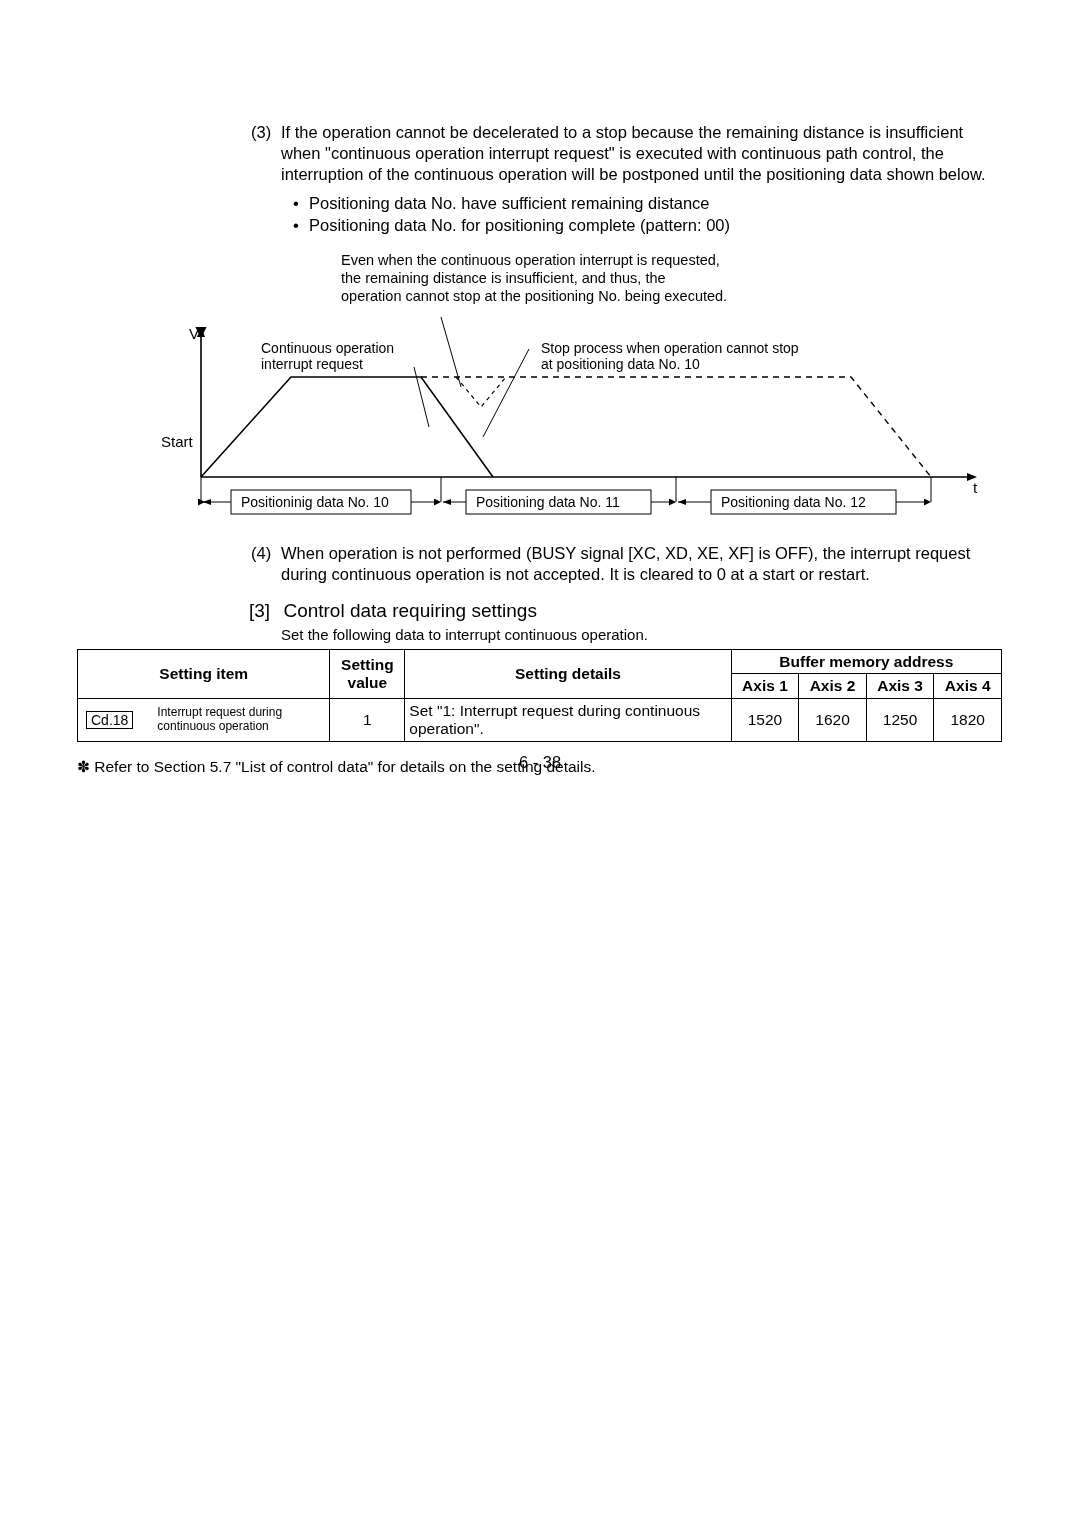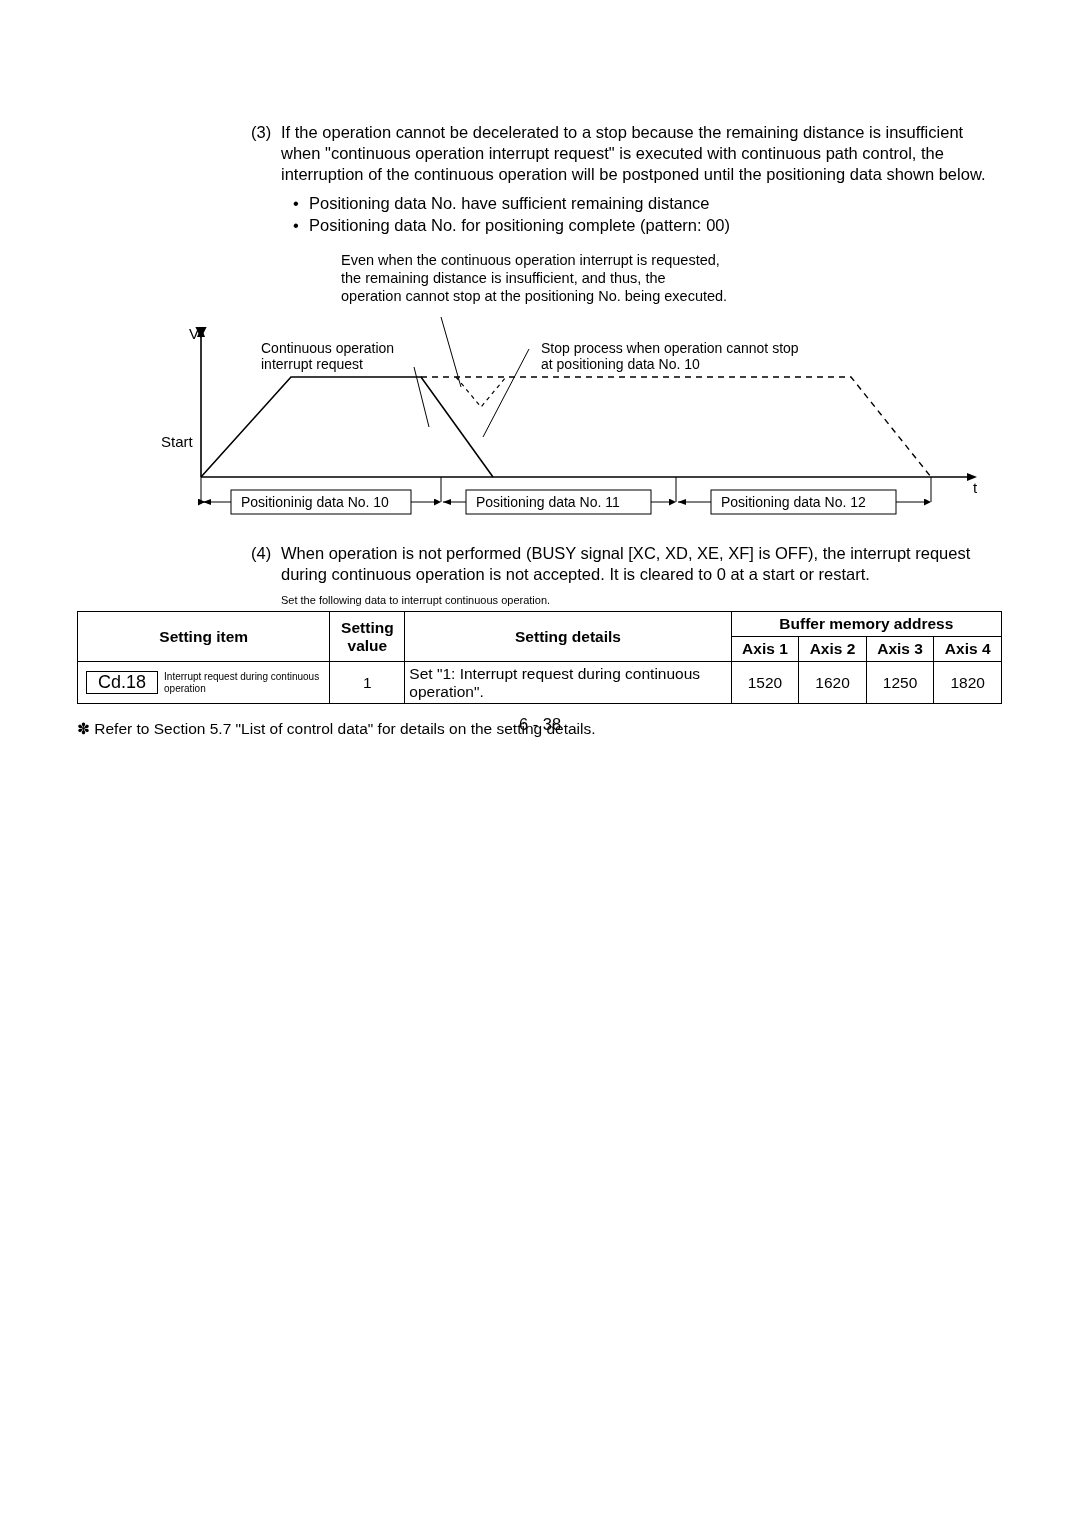--- a/index.html
+++ b/index.html
@@ -79,21 +79,21 @@
   svg.diag { display: block; }
   .subhead {
     font-size: 19px;
     margin: 14px 0 2px -32px;
   }
   .subhead .sq {
     display: inline-block;
     margin-right: 8px;
   }
   .subdesc {
-    font-size: 11px;
+    font-size: 15px;
     margin-left: 0;
   }
   table.ctl {
     border-collapse: collapse;
     width: 100%;
     font-size: 15.5px;
     margin-left: -204px;
     width: 925px;
     margin-top: 4px;
   }
@@ -106,28 +106,29 @@
   }
   table.ctl td.left { text-align: left; }
   .cd-box-cell {
     display: flex;
     align-items: center;
     gap: 6px;
     padding-left: 4px;
   }
   .cd-box {
     border: 1.2px solid #000;
-    padding: 0 11px;
-    font-size: 18px;
+    padding: 0 4px;
+    font-size: 14px;
     display: inline-block;
   }
   .cd-text {
     text-align: left;
-    font-size: 10px;
+    font-size: 12px;
     line-height: 1.15;
+    margin-left: 18px;
   }
   .footnote {
     font-size: 15.5px;
     margin-left: -204px;
     margin-top: 15px;
   }
   .pgnum {
     position: absolute;
     bottom: 65px;
     left: 0;
@@ -212,20 +213,24 @@
         <rect x="600" y="173" width="185" height="24" fill="#fff" stroke="#000" stroke-width="1"></rect>
         <text x="610" y="190" font-size="14">Positioning data No. 12</text>
       </svg>
     </div>
 
     <div class="num-para" style="margin-top:14px;">
       <span class="num">(4)</span>
       <span>When operation is not performed (BUSY signal [XC, XD, XE, XF] is OFF), the interrupt request during continuous operation is not accepted. It is cleared to 0 at a start or restart.</span>
     </div>
 
+    <div class="subhead">
+      <span class="sq">[3]</span>
+      <span>Control data requiring settings</span>
+    </div>
     <div class="subdesc">Set the following data to interrupt continuous operation.</div>
 
     <table class="ctl">
       <tbody>
           <tr>
         <th rowspan="2" style="width:230px">Setting item</th>
         <th rowspan="2" style="width:62px">Setting value</th>
         <th rowspan="2" style="width:300px">Setting details</th>
         <th colspan="4">Buffer memory address</th>
       </tr>

